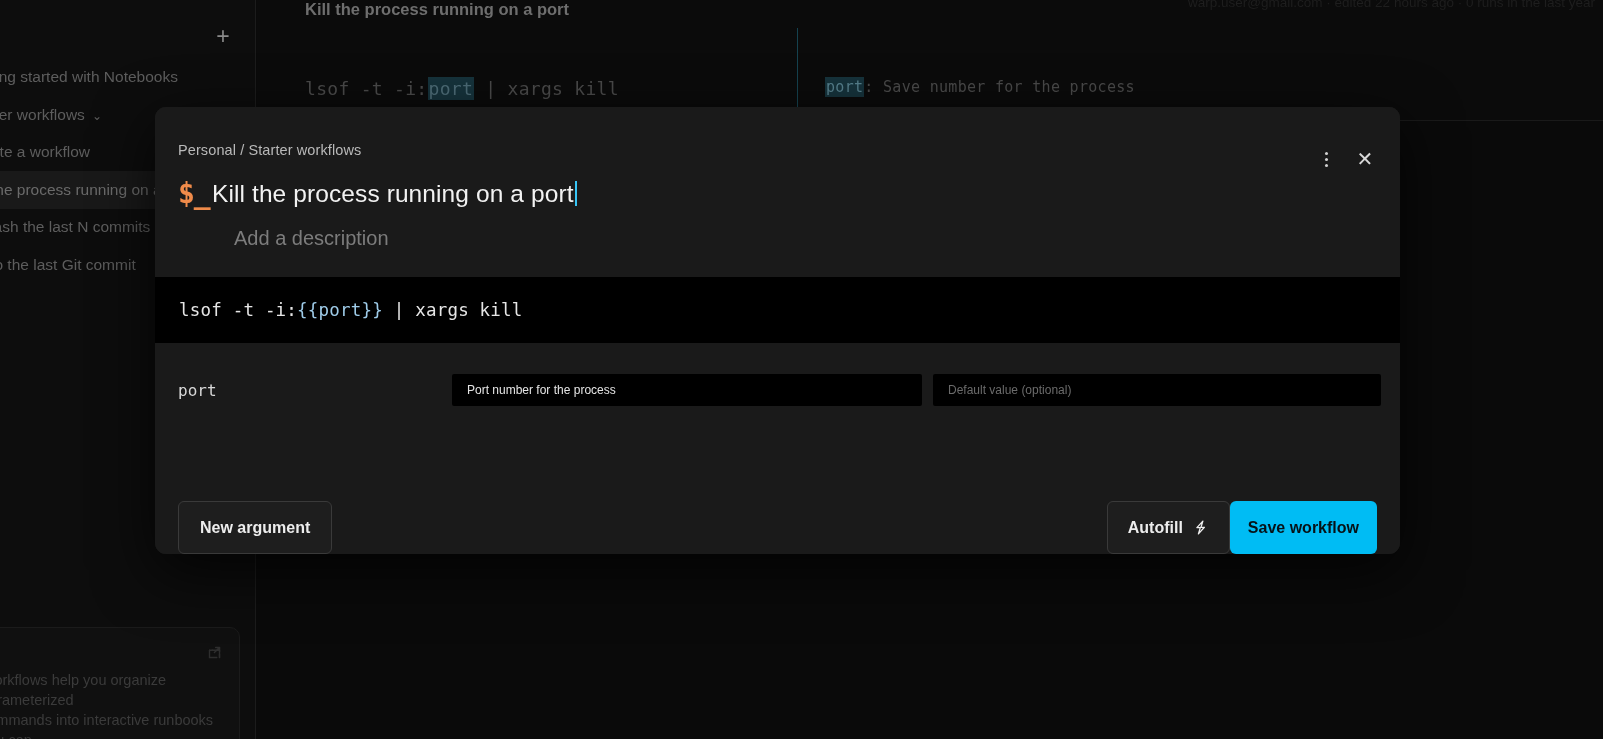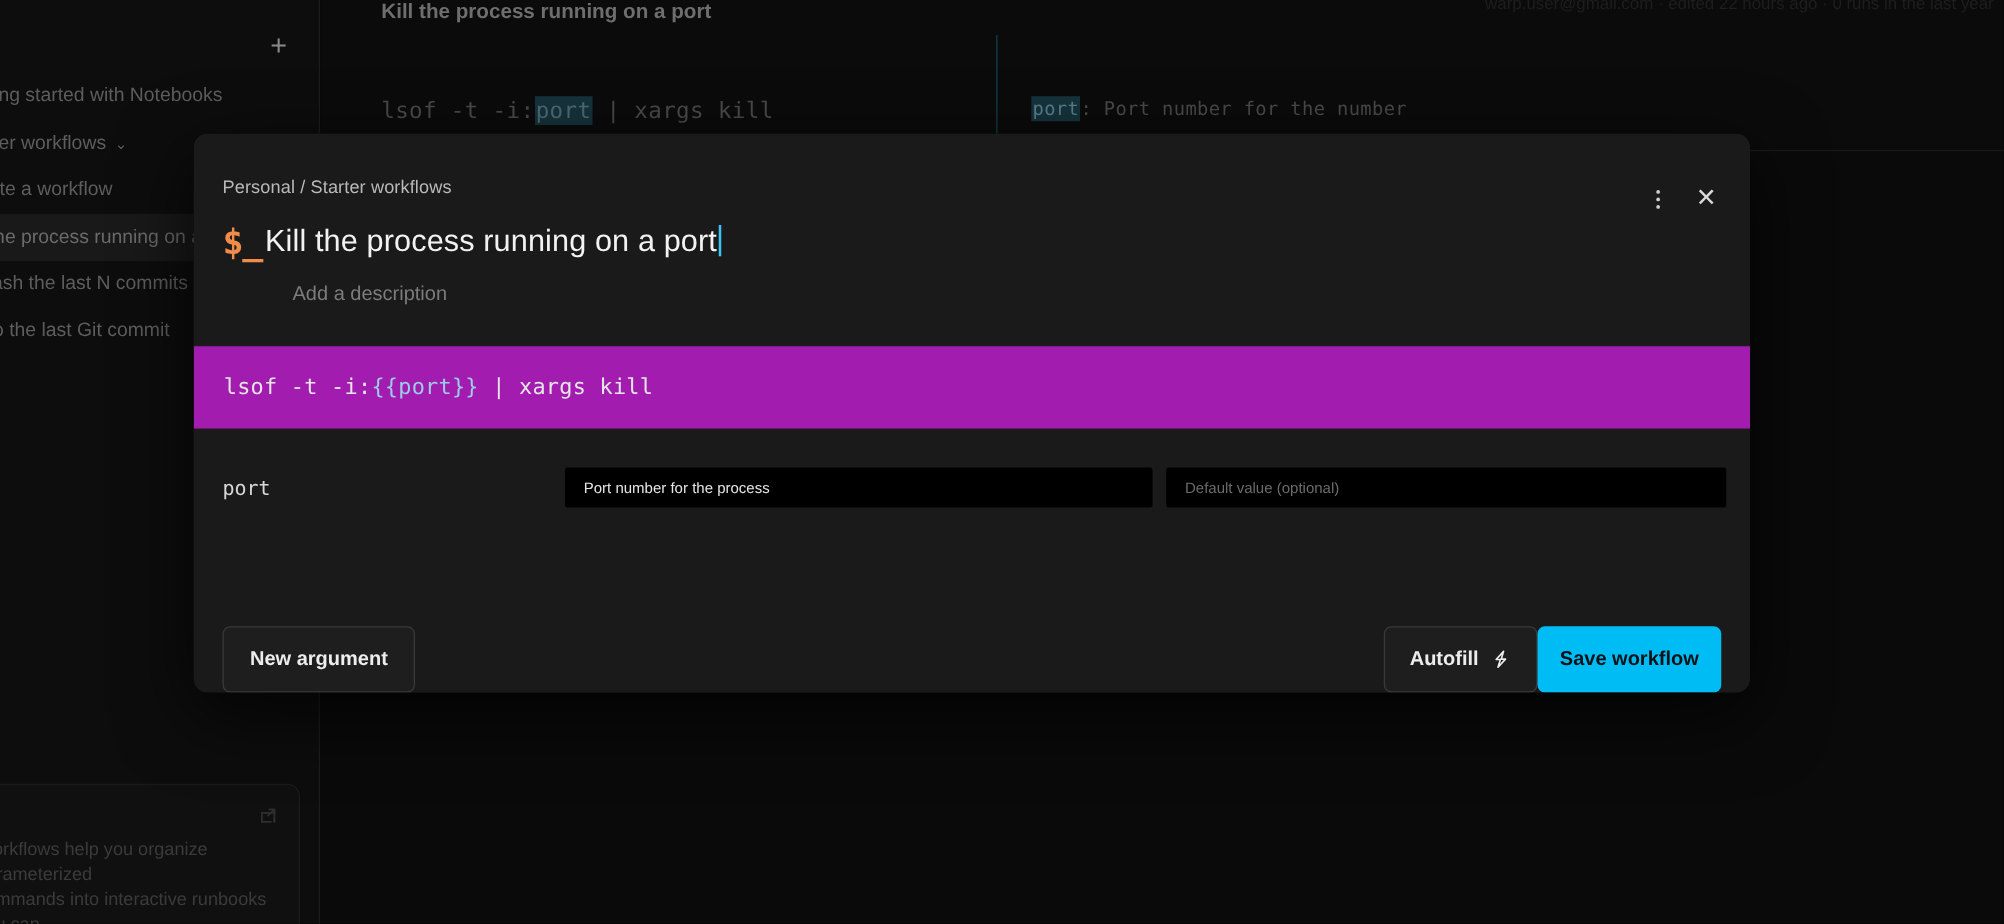--- a/index.html
+++ b/index.html
@@ -253,30 +253,30 @@
     height: 25px;
     background: #38c5f5;
     vertical-align: -4px;
     margin-left: 1px;
   }
 
   .wf-desc {
     position: absolute;
     left: 79px; top: 120px;
     color: #7c7c7c;
-    font-size: 16px;
+    font-size: 20px;
   }
 
   
   .cmd-block {
     position: absolute;
     left: 0; top: 170px;
     width: 100%;
     height: 66px;
-    background: #a21caf;
+    background: #000000;
     display: flex;
     align-items: center;
   }
   .cmd-text {
     padding-left: 24px;
     color: #e6e6e6;
     font-family: "DejaVu Sans Mono", monospace;
     font-size: 17.5px;
     letter-spacing: .2px;
     white-space: nowrap;
@@ -402,21 +402,21 @@
         </div>
       </div>
     </div>
 
     <div class="bg-main">
       <div class="bg-preview">
         <div class="bg-preview-title">Kill the process running on a port</div>
         <div class="bg-preview-meta">warp.user@gmail.com · edited 22 hours ago · 0 runs in the last year</div>
         <div class="bg-preview-cmd"><span>lsof -t -i:</span><span class="tok">port</span><span> | xargs kill</span></div>
         <div class="bg-preview-rule"></div>
-        <div class="bg-preview-arg"><span class="tok">port</span><span>: Port number for the number</span></div>
+        <div class="bg-preview-arg"><span class="tok">port</span><span>: Save number for the process</span></div>
       </div>
     </div>
   </div>
 
   <div class="modal">
 
     <div class="modal-head">
       <div class="breadcrumb">Personal / Starter workflows</div>
 
       <div class="head-actions">

